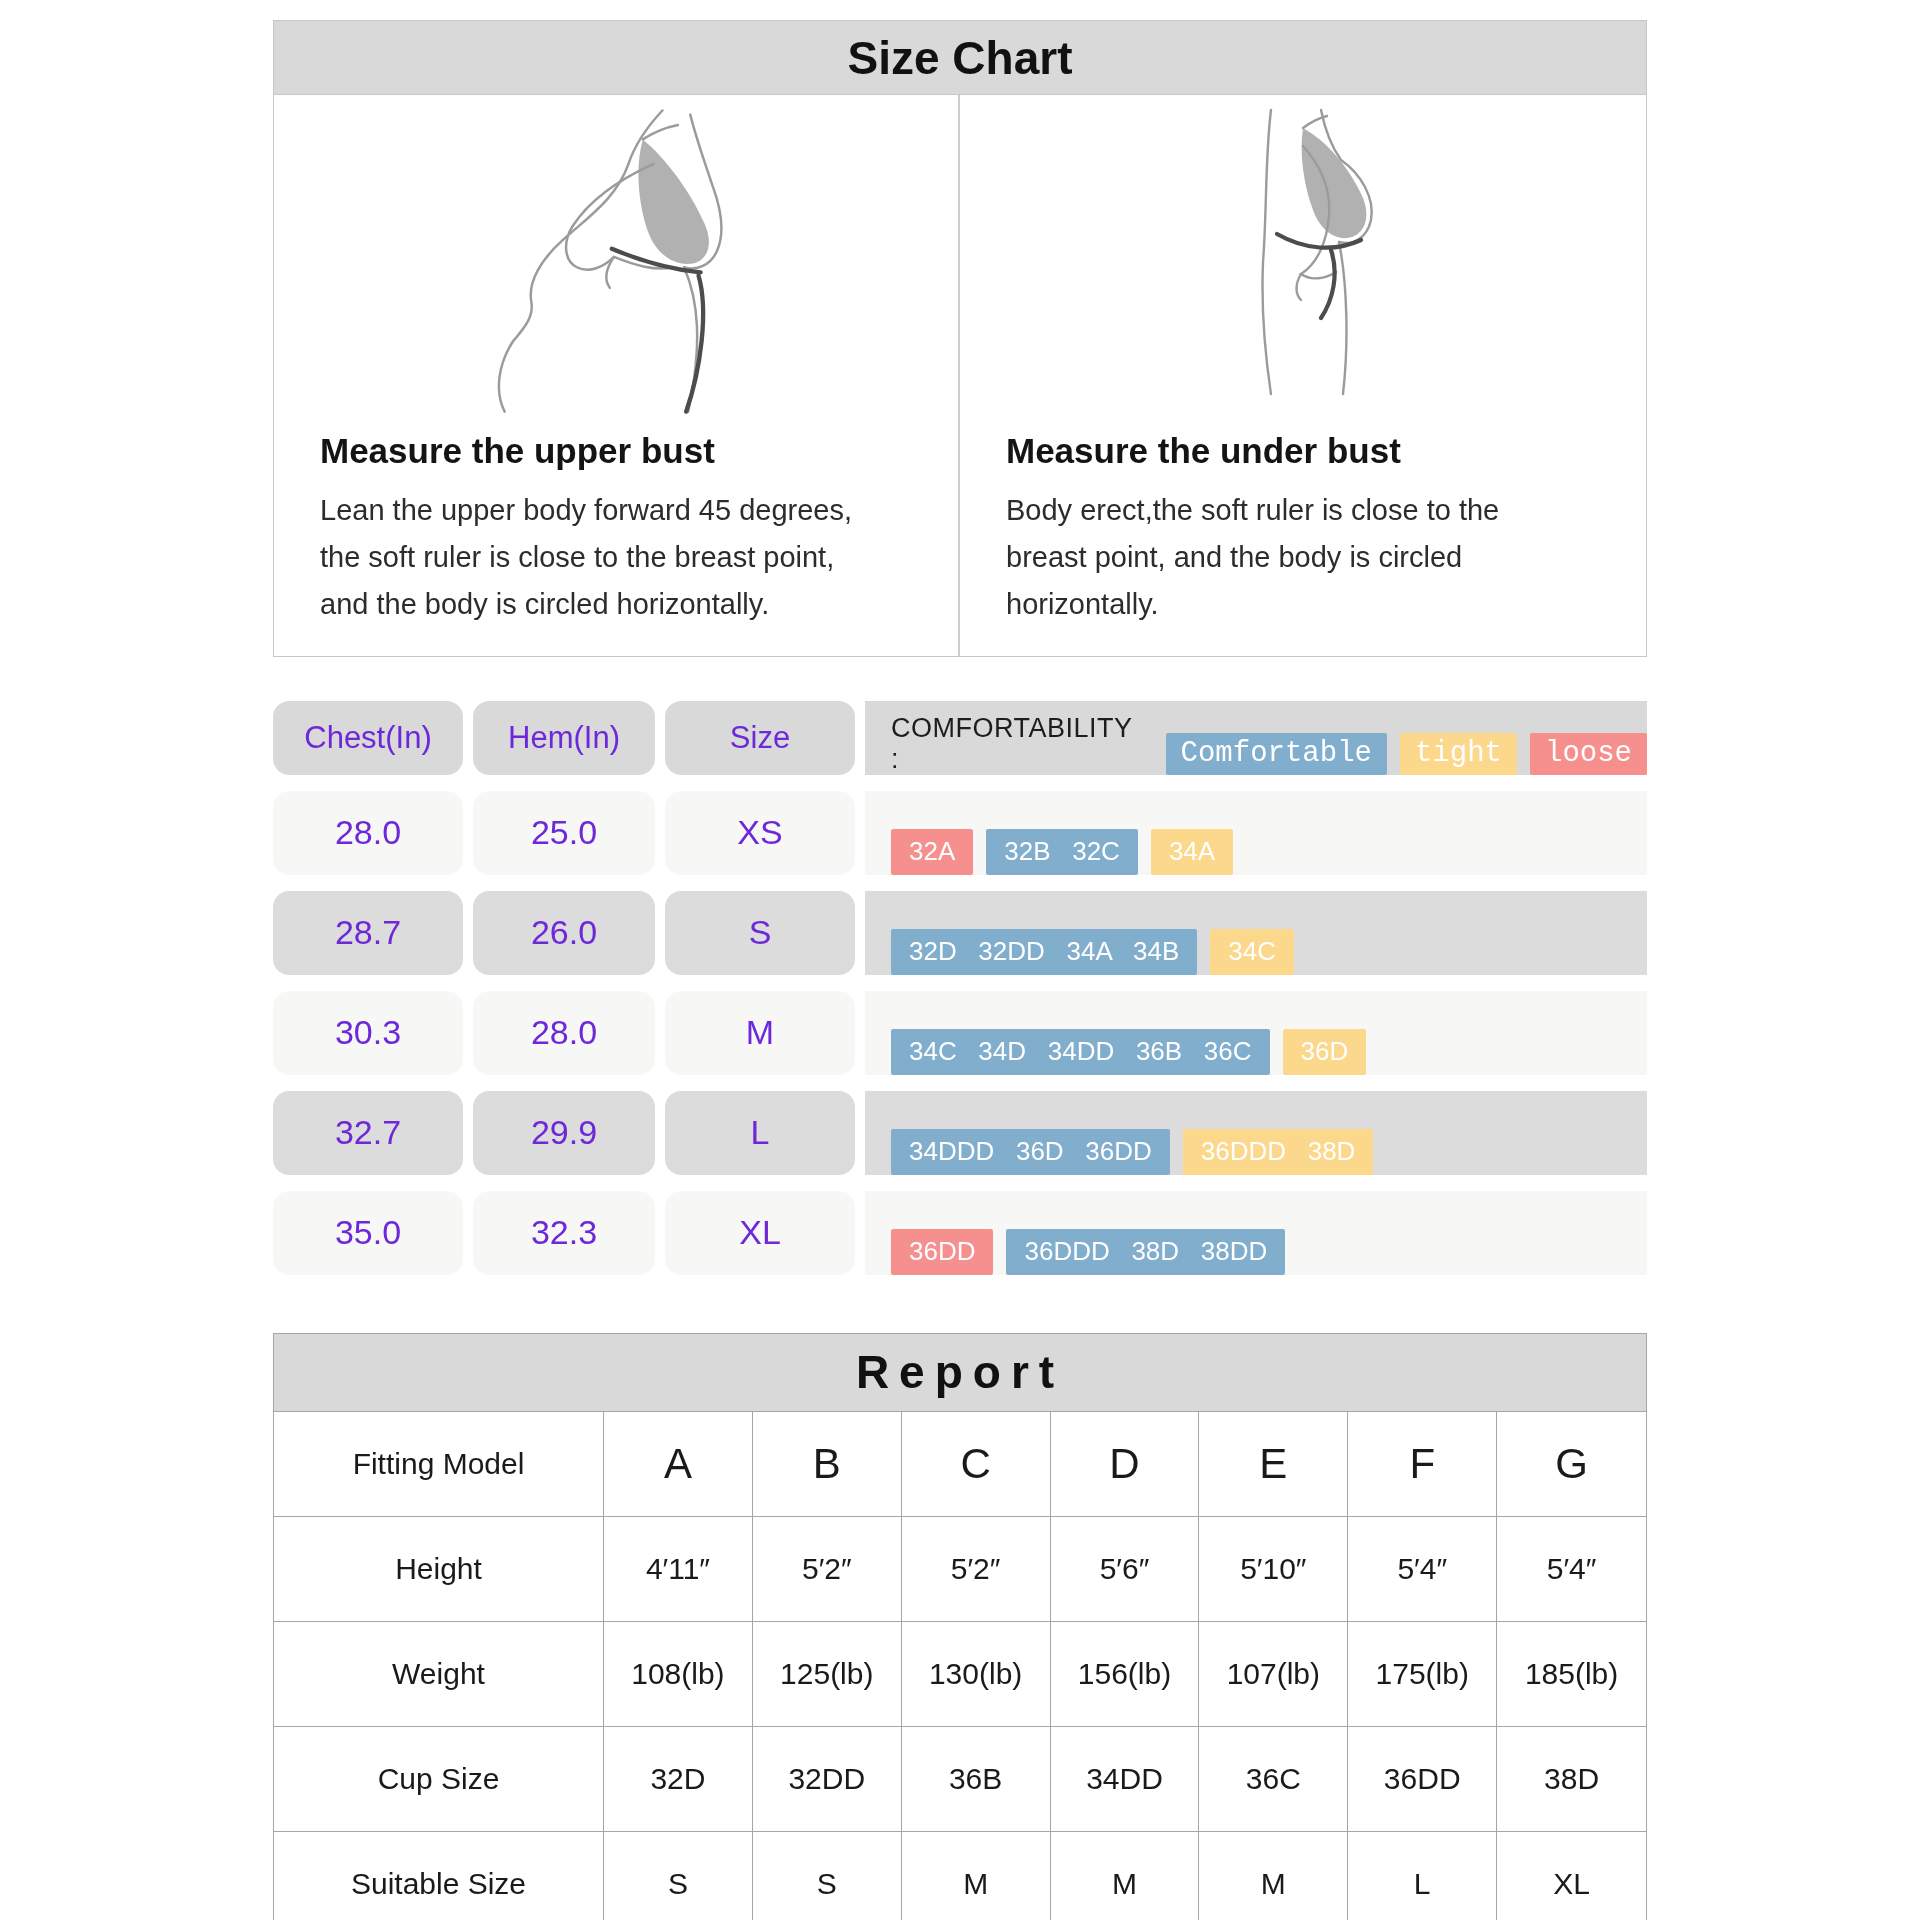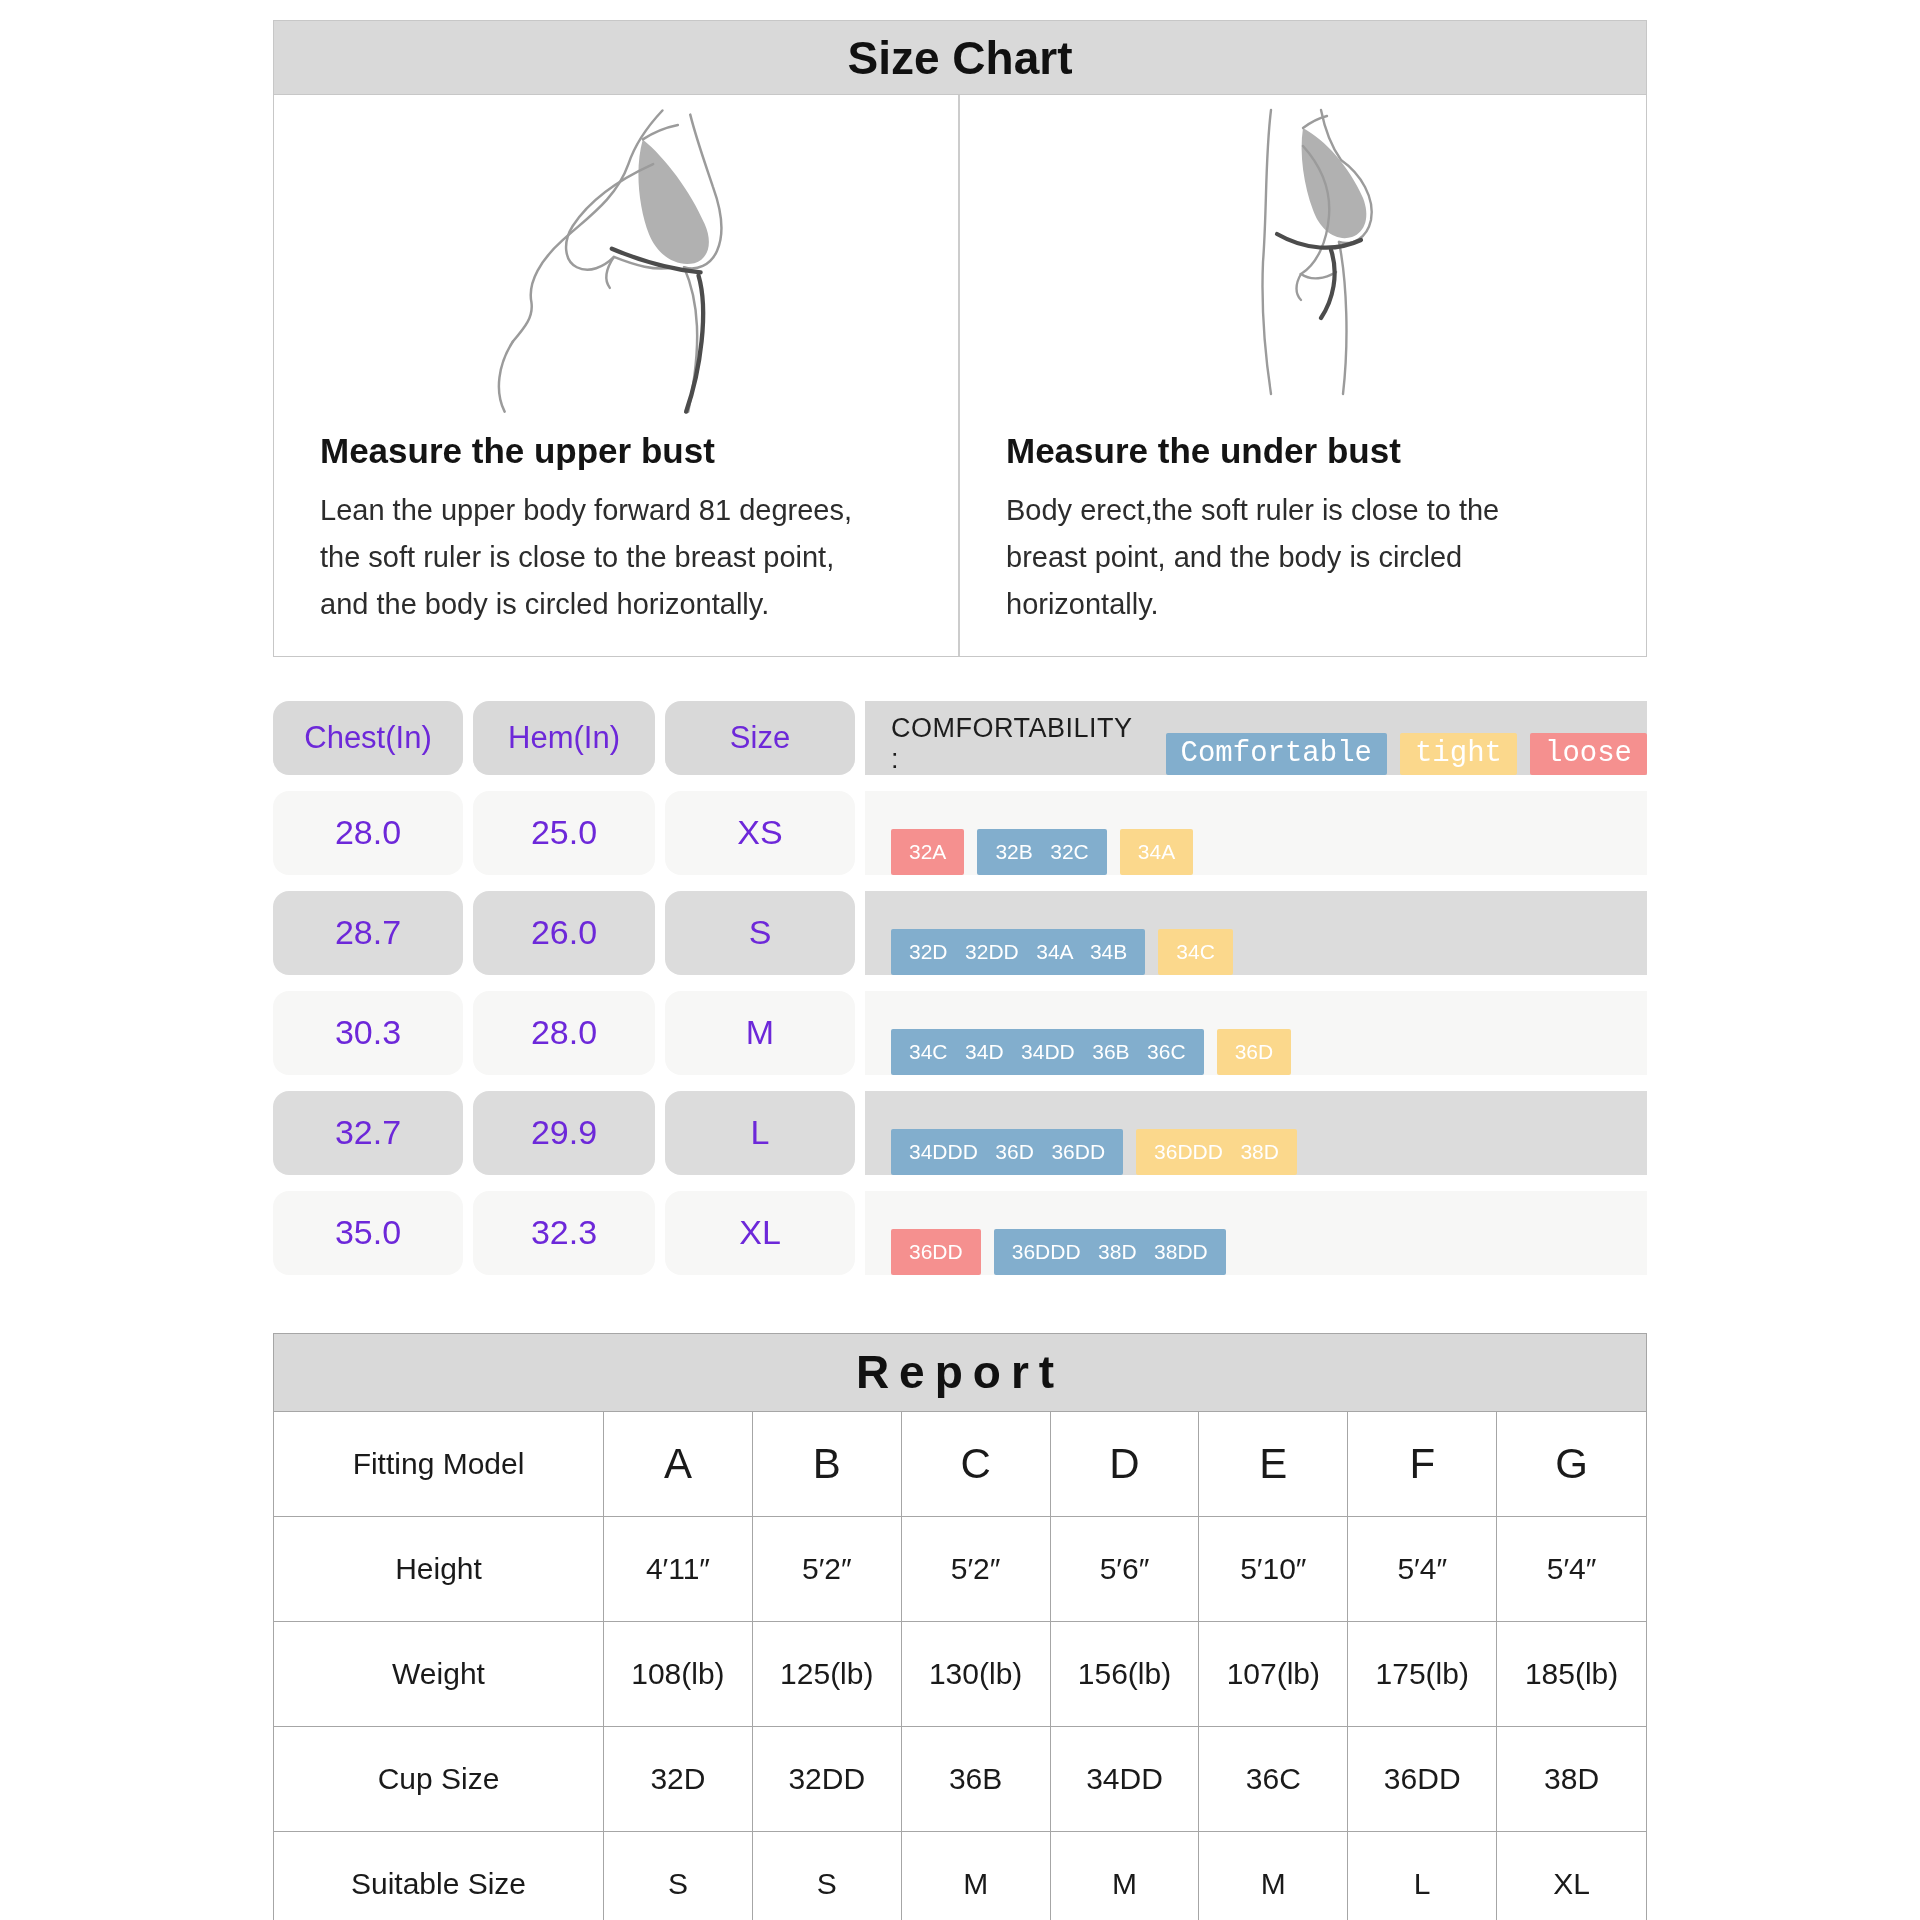--- a/index.html
+++ b/index.html
@@ -37,21 +37,21 @@
     font-size: 34px; color: #6d28d9; border-radius: 16px;
   }
   .st-head { height: 74px; background: #d9d9d9 !important; font-size: 31px; }
   .st-comfort { display: flex; align-items: flex-end; padding-left: 26px; gap: 13px; height: 84px; }
   .st-comfort.st-head { height: 74px; }
   .comfort-label { font-size: 27px; color: #1d1d1d; letter-spacing: 0.5px; margin-right: 6px; }
   .light { background: #f7f7f6; }
   .dark  { background: #dcdcdc; }
   .badge {
     display: inline-flex; align-items: center; height: 46px; padding: 3px 18px;
-    color: #ffffff; font-size: 21px; border-radius: 2px; white-space: pre;
+    color: #ffffff; font-size: 26px; border-radius: 2px; white-space: pre;
   }
   .st-head .badge { height: 42px; font-size: 29px; padding: 0 15px; font-family: Liberation Mono, monospace; }
   .badge.comfortable { background: #82aecd; }
   .badge.tight { background: #fbd88c; }
   .badge.loose { background: #f5908f; }
 
   
   .report-section { margin-top: 58px; }
   .report-title {
     height: 78px; background: #d9d9d9; border: 1px solid #a6a6a6; border-bottom: none;
@@ -90,21 +90,21 @@
             <path class="outline" d="M226,158 C240,190 244,232 230,298"></path>
             <path class="bra" d="M186,34 C208,52 232,84 246,116 C254,134 250,150 236,154 C218,158 200,146 192,126 C182,100 178,62 186,34 Z"></path>
             <path class="outline" d="M186,34 C198,26 210,22 220,20"></path>
             <path class="outline" d="M196,58 C165,72 135,92 118,118 C108,134 110,152 122,158 C134,164 148,158 158,148 C178,156 198,162 216,158"></path>
             <path class="outline" d="M158,148 C150,160 148,170 154,178"></path>
             <path class="tape" d="M156,140 C184,152 212,160 242,163"></path>
             <path class="tape" d="M240,166 C250,200 242,258 228,298"></path>
           </svg>
         </div>
         <h2>Measure the upper bust</h2>
-        <p>Lean the upper body forward 81 degrees,
+        <p>Lean the upper body forward 45 degrees,
 the soft ruler is close to the breast point,
 and the body is circled horizontally.</p>
       </div>
 
       <div class="panel">
         <div class="figure">
           <svg width="300" height="300" viewBox="0 0 300 290">
 
             <path class="outline" d="M118,4 C112,52 114,104 110,156 C108,204 112,248 118,288"></path>
             <path class="outline" d="M168,4 C172,24 178,40 188,54 C208,68 222,92 218,114 C214,132 200,140 186,136"></path>

